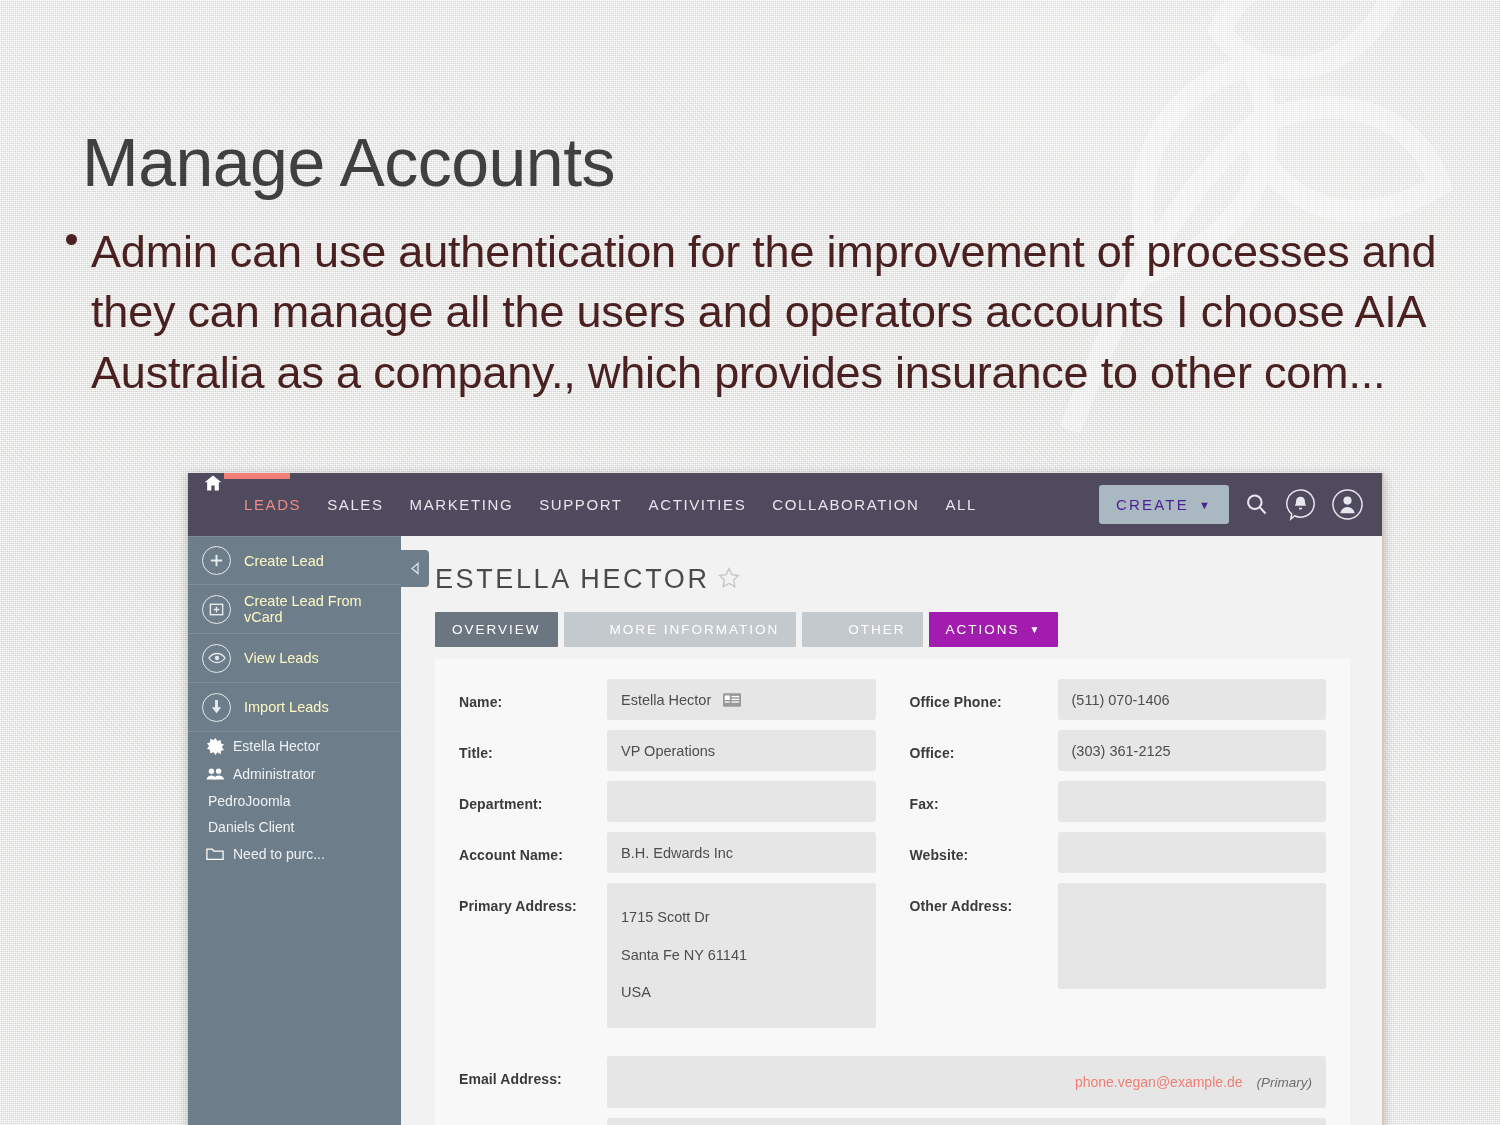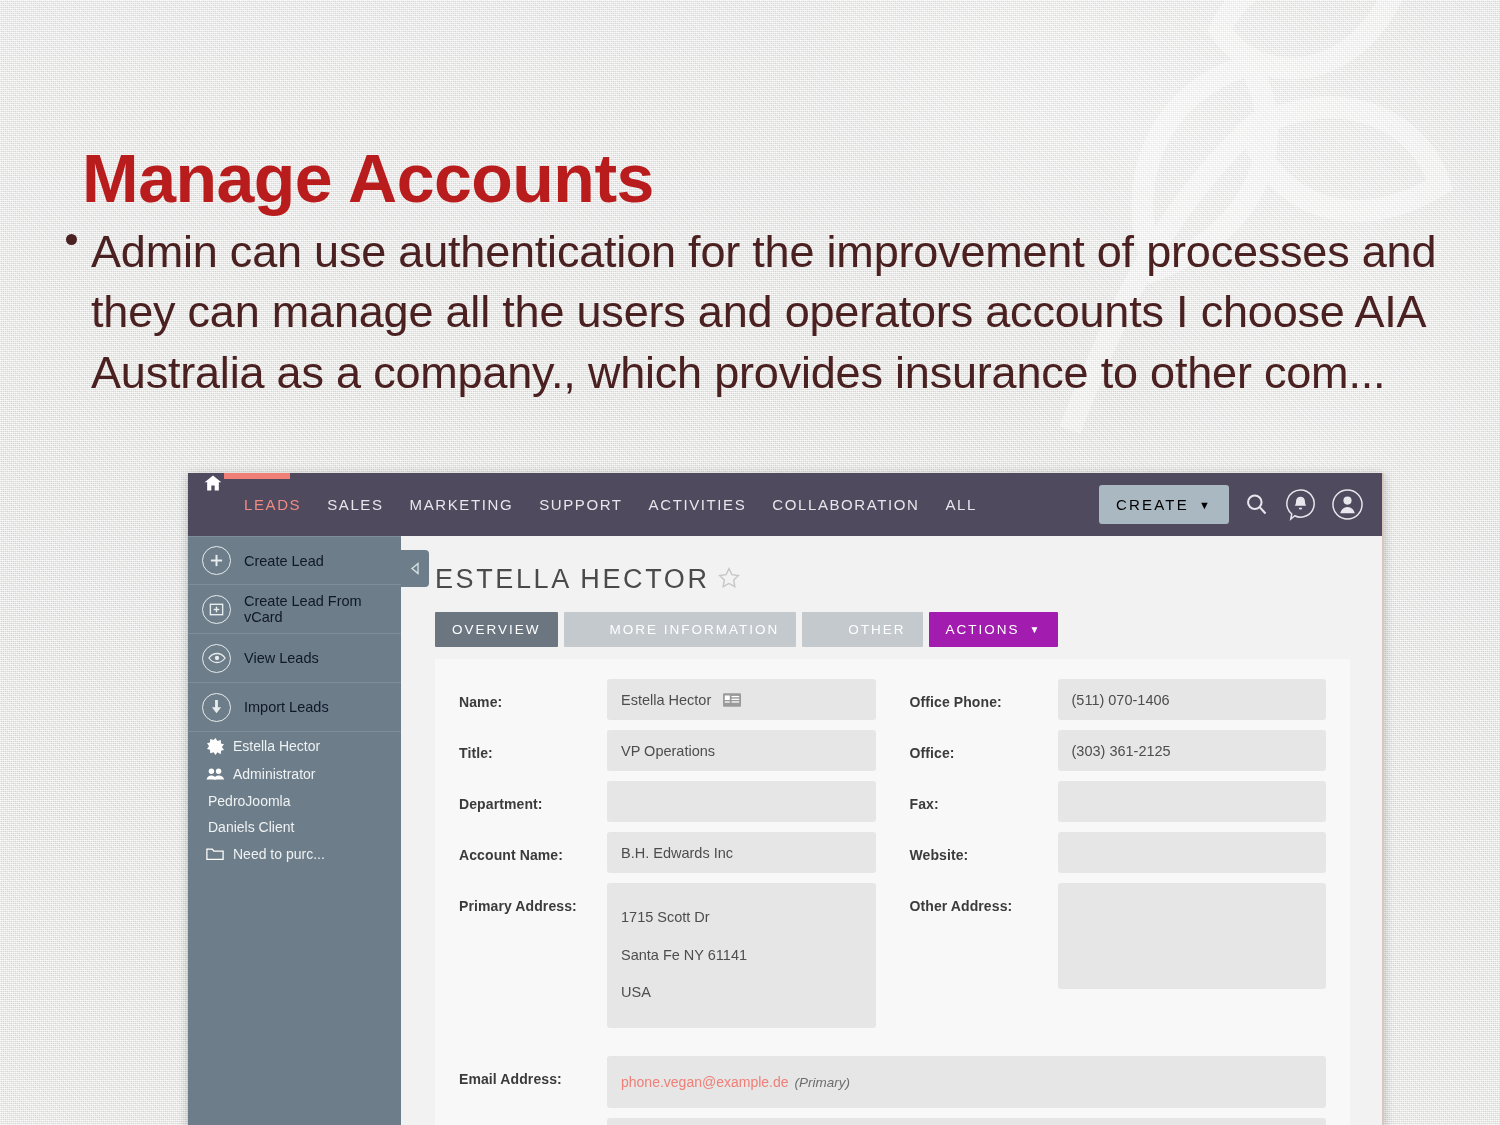--- a/index.html
+++ b/index.html
@@ -29,22 +29,22 @@
     opacity: 0.95;
     pointer-events: none;
   }
   #slide-floral {
     position: absolute; right: 40px; top: -30px; width: 540px; height: 470px;
     opacity: 0.42; pointer-events: none;
   }
 
   
   #slide-title {
-    position: absolute; left: 82px; top: 144px;
-    font-size: 68px; color: #b91c1c; font-weight: 700;
+    position: absolute; left: 82px; top: 128px;
+    font-size: 68px; color: #404040; font-weight: 400;
     letter-spacing: -0.5px; line-height: 1;
     white-space: nowrap;
   }
   #slide-body {
     position: absolute; left: 62px; top: 222px; width: 1400px;
     color: #4a2020; font-size: 45px; line-height: 1.34;
     letter-spacing: -0.2px;
   }
   #slide-body .bullet {
     position: absolute; left: 4px; top: 12px;
@@ -75,37 +75,37 @@
   }
   #home-icon { margin-left: 8px; width: 34px; display: flex; justify-content: center; }
   #nav-items { display: flex; align-items: center; gap: 26px; margin-left: 14px; }
   .nav-item {
     color: #e8e6ec; font-size: 15px; letter-spacing: 1.6px;
     cursor: pointer; white-space: nowrap;
   }
   .nav-item.active { color: #ef8b82; }
   #nav-right { margin-left: auto; display: flex; align-items: center; gap: 14px; padding-right: 18px; }
   #create-button {
-    background: #a9b8c1; color: #000000;
+    background: #a9b8c1; color: #4c1d95;
     font-size: 15px; letter-spacing: 2.2px;
     padding: 11px 17px; border-radius: 3px;
     display: flex; align-items: center; gap: 10px; cursor: pointer;
   }
   .nav-icon-btn { cursor: pointer; display: flex; align-items: center; }
 
   
   #crm-body { display: flex; height: 597px; }
 
   
   #crm-sidebar {
     width: 213px; background: #6d7d89; flex: none; position: relative;
   }
   .side-action {
     height: 49px; display: flex; align-items: center; gap: 13px;
-    padding-left: 14px; color: #0f172a; font-size: 14.5px;
+    padding-left: 14px; color: #fef9c3; font-size: 14.5px;
     border-bottom: 1px solid #7e8d97; cursor: pointer;
   }
   .side-action:first-child { border-top: 1px solid #7e8d97; }
   .circ-icon {
     width: 29px; height: 29px; border-radius: 50%;
     border: 1.6px solid #e7eced; flex: none;
     display: flex; align-items: center; justify-content: center;
   }
   #recently-viewed-header {
     padding: 22px 0 12px 14px; color: #ffffff;
@@ -426,21 +426,21 @@
 
             <div class="form-row">
               <div class="form-label">Other Address:</div>
               <div class="form-value tall"></div>
             </div>
           </div>
         </div>
 
         <div class="form-row wide" style="margin-top:18px;">
           <div class="form-label">Email Address:</div>
-          <div class="form-value" style="gap:0;">
+          <div class="form-value" style="gap:8px;justify-content:flex-end;">
             <span class="email-link">phone.vegan@example.de</span>
             <span class="email-primary">(Primary)</span>
           </div>
         </div>
 
         <div class="form-row wide" id="desc-row">
           <div class="form-label">Description:</div>
           <div class="form-value"></div>
         </div>
       </div>

